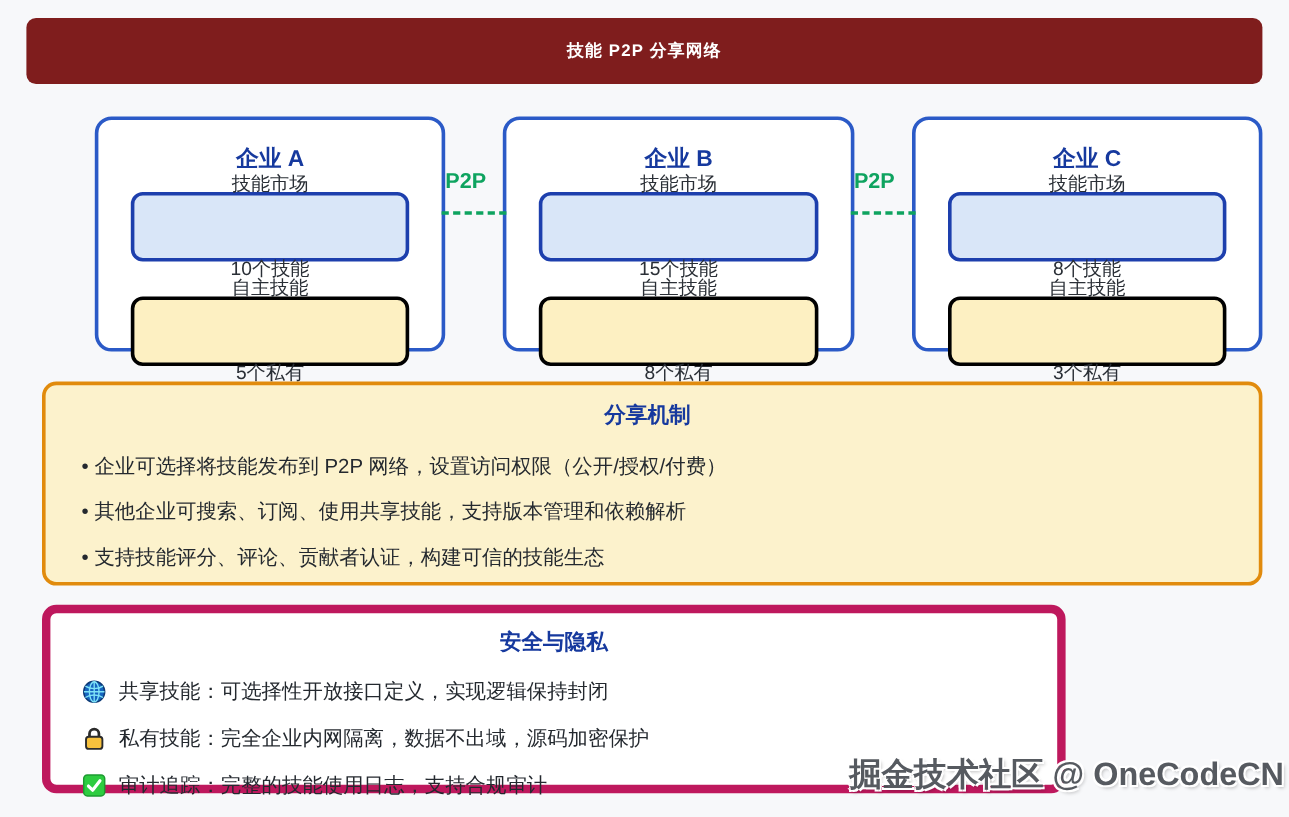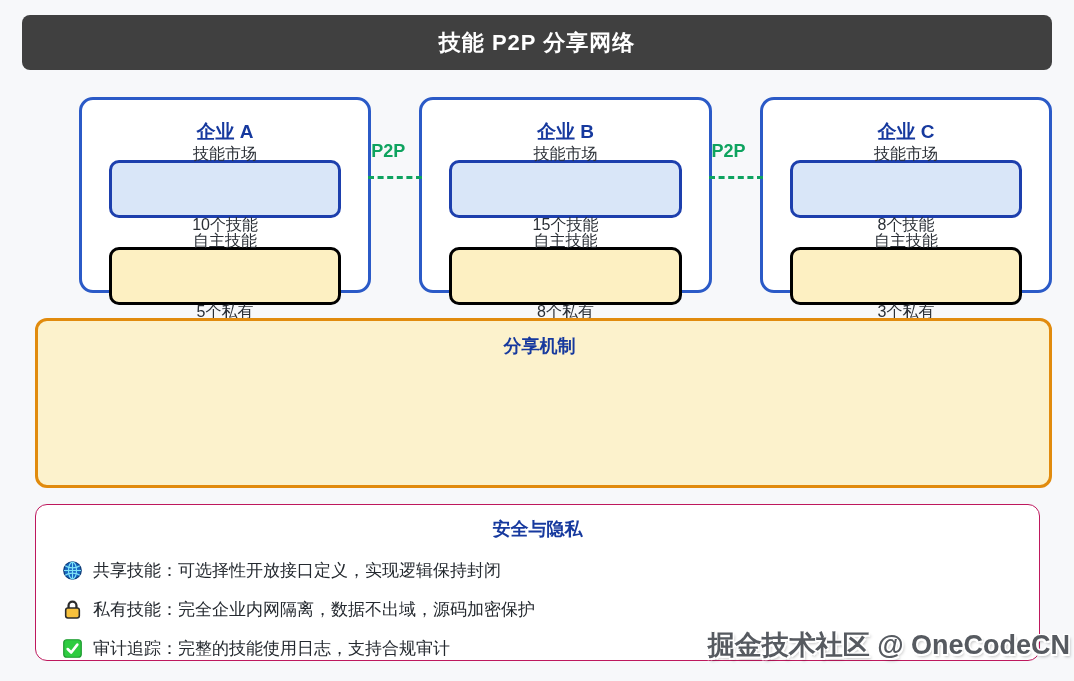--- a/index.html
+++ b/index.html
@@ -6,23 +6,23 @@
   html,body { background:#f7f8fa; }
   .page {
     position:relative; width:1074px; height:681px;
     background:#f7f8fa; overflow:hidden;
     font-family:"Liberation Sans", sans-serif;
     color:#24292f;
   }
   
   .header-bar {
     position:absolute; left:22px; top:15px; width:1030px; height:55px;
-    background:#404040; border-radius:8px;
+    background:#7f1d1d; border-radius:8px;
     display:flex; align-items:center; justify-content:center;
-    color:#ffffff; font-size:22px; font-weight:bold; letter-spacing:1px;
+    color:#ffffff; font-size:14px; font-weight:bold; letter-spacing:1px;
   }
   
   .ent-row {
     position:absolute; left:35px; top:97px; width:1017px; height:196px;
     display:flex;
     padding-left:44px;
   }
   .ent-card {
     width:305px; height:196px; background:#ffffff;
     border:3px solid #2b5ac7; border-radius:14px;
@@ -55,22 +55,22 @@
     padding:13px 38px 0 30px;
   }
   .panel-title {
     text-align:center; color:#16399e; font-weight:bold; font-size:18px;
   }
   .bullet-list { margin-top:20px; }
   .bullet-item { font-size:17px; color:#24292f; line-height:21px; margin-bottom:17px; }
   .bullet-item::before { content:"• "; }
   
   .security-panel {
-    position:absolute; left:35px; top:504px; width:1005px; height:157px;
-    background:#ffffff; border:1px solid #be185d; border-radius:12px;
+    position:absolute; left:35px; top:504px; width:853px; height:157px;
+    background:#ffffff; border:7px solid #be185d; border-radius:12px;
     padding:12px 26px 11px 26px;
   }
   .sec-list { margin-top:18px; }
   .sec-item {
     display:flex; align-items:center; gap:10px;
     font-size:17px; color:#24292f; height:22px; margin-bottom:17px;
   }
   .sec-icon { width:21px; height:21px; flex:0 0 21px; display:inline-flex; }
   .sec-icon svg { width:100%; height:100%; display:block; }
   
@@ -137,20 +137,25 @@
       <div class="skill-box private">
         <span>自主技能</span>
         <span>3个私有</span>
       </div>
     </div>
 
   </div>
 
   <div class="share-panel">
     <div class="panel-title">分享机制</div>
+    <div class="bullet-list">
+      <div class="bullet-item">企业可选择将技能发布到 P2P 网络，设置访问权限（公开/授权/付费）</div>
+      <div class="bullet-item">其他企业可搜索、订阅、使用共享技能，支持版本管理和依赖解析</div>
+      <div class="bullet-item">支持技能评分、评论、贡献者认证，构建可信的技能生态</div>
+    </div>
   </div>
 
   <div class="security-panel">
     <div class="panel-title">安全与隐私</div>
     <div class="sec-list">
 
       <div class="sec-item">
         <span class="sec-icon">
           <svg viewBox="0 0 24 24">
             <circle cx="12" cy="12" r="10" fill="#1565c0" stroke="#0d3a75" stroke-width="1.4"></circle>

